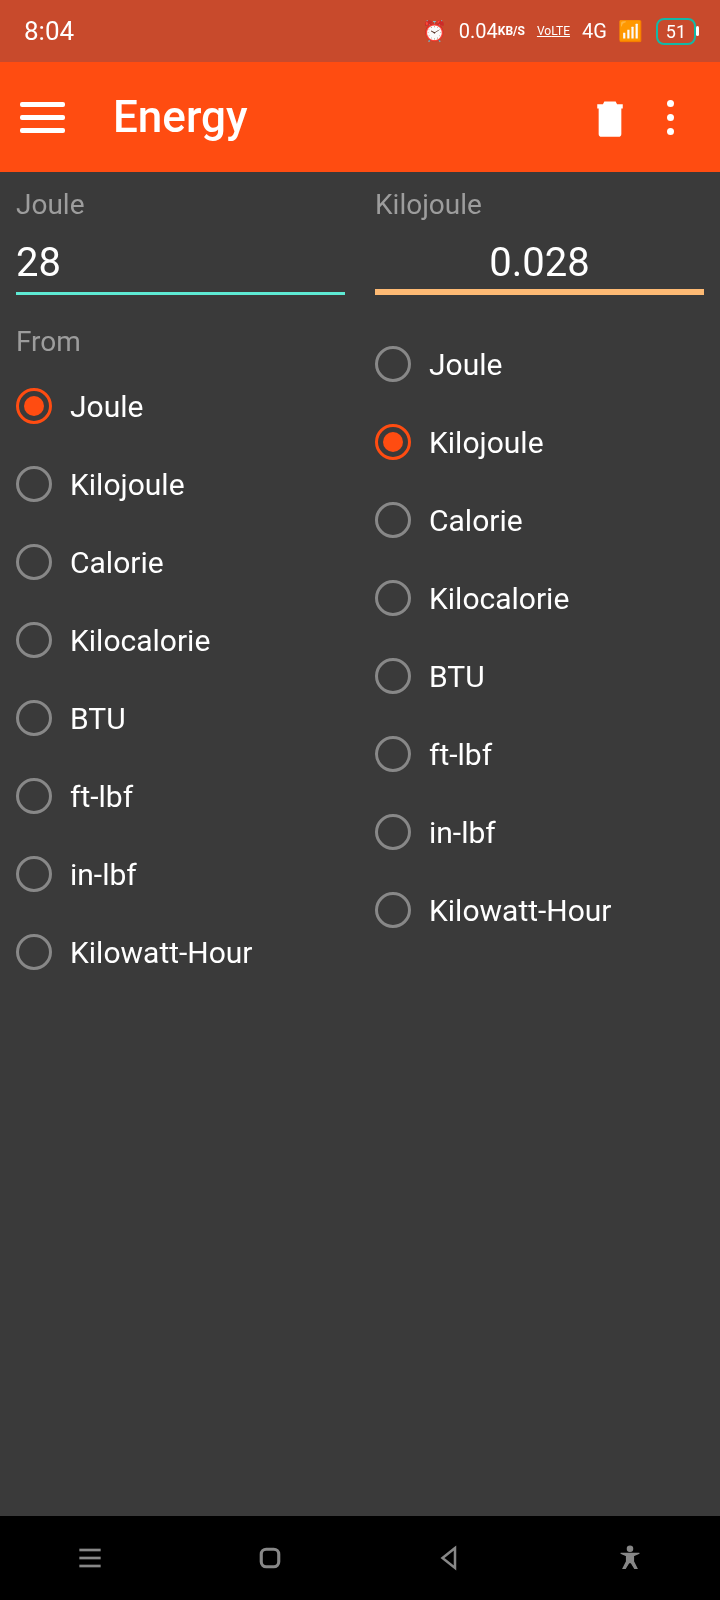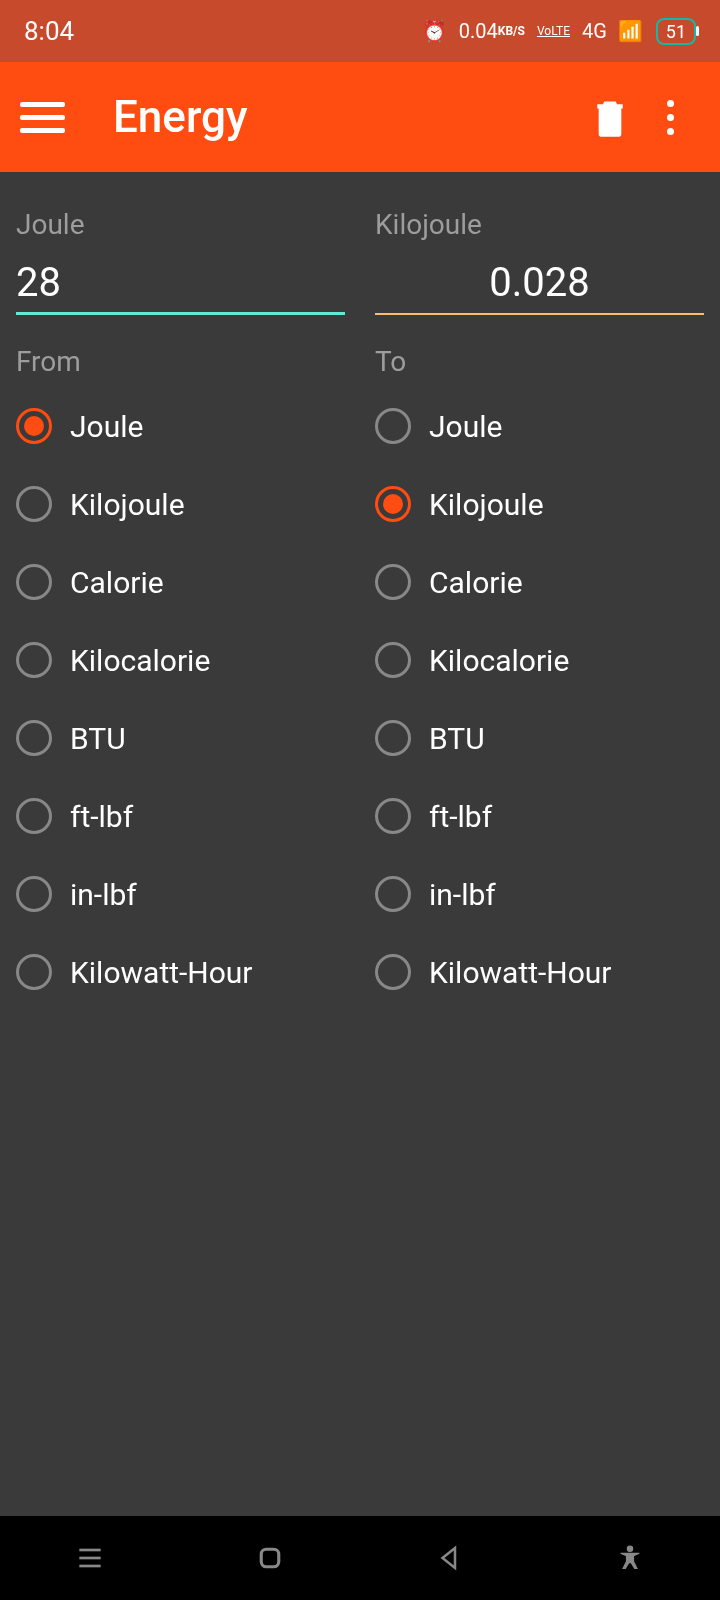--- a/index.html
+++ b/index.html
@@ -11,24 +11,24 @@
   .status-chip small{font-size:12px;font-weight:bold;}
   .batt { border:2px solid #14b8a6; border-radius:8px; padding:1px 8px; font-size:18px; position:relative;}
   .batt::after{content:""; position:absolute; right:-5px; top:6px; width:3px; height:10px; background:#fff; border-radius:2px;}
   .appbar { height:110px; background:#ff4c11; color:#fff; display:flex; align-items:center; padding:0 20px; }
   .hamburger{ width:45px; display:flex; flex-direction:column; gap:8px; margin-right:48px; cursor:pointer;}
   .hamburger span{height:5px; background:#fff; border-radius:2px;}
   .title{ font-size:44px; font-weight:500; flex:1;}
   .trash, .more{ width:60px; display:flex; align-items:center; justify-content:center; cursor:pointer;}
   .more{ flex-direction:column; gap:7px;}
   .more span{width:7px; height:7px; background:#fff; border-radius:50%;}
-  .content{ flex:1; background:#3a3a3a; padding:36px 16px 0 16px; display:flex; gap:30px;}
+  .content{ flex:1; background:#3a3a3a; padding:16px 16px 0 16px; display:flex; gap:30px;}
   .col{ flex:1; display:flex; flex-direction:column;}
   .unit-label{ color:#9d9d9d; font-size:28px; margin-bottom:18px;}
-  .value-row{ font-size:40px; color:#fff; border-bottom:2px solid #fdba74; padding-bottom:6px; margin-bottom:30px; height:56px;}
+  .value-row{ font-size:40px; color:#fff; border-bottom:6px solid #fdba74; padding-bottom:6px; margin-bottom:30px; height:56px;}
   .value-row.active{ border-bottom:3px solid #5eead4; }
   .value-row.right{ text-align:center;}
   .section-label{ color:#9d9d9d; font-size:28px; margin-bottom:9px;}
   .radio-item{ display:flex; align-items:center; gap:18px; height:78px; cursor:pointer;}
   .radio-outer{ width:36px; height:36px; border:3px solid #888; border-radius:50%; display:flex; align-items:center; justify-content:center; flex-shrink:0;}
   .radio-item.selected .radio-outer{ border-color:#ff4c11;}
   .radio-inner{ width:20px; height:20px; border-radius:50%; background:transparent;}
   .radio-item.selected .radio-inner{ background:#ff4c11;}
   .radio-label{ color:#fff; font-size:30px;}
   .navbar{ height:84px; background:#000; display:flex; align-items:center; justify-content:space-around;}
@@ -128,21 +128,20 @@
             <div class="radio-outer">
               <div class="radio-inner"></div>
             </div>
             <div class="radio-label">Kilowatt-Hour</div>
           </div>
         </div>
     </div>
     <div class="col">
       <div class="unit-label">Kilojoule</div>
       <div class="value-row right">0.028</div>
-      <div class="section-label">To</div>
       <div id="to-list">
           <div class="radio-item">
             <div class="radio-outer">
               <div class="radio-inner"></div>
             </div>
             <div class="radio-label">Joule</div>
           </div>
           <div class="radio-item selected">
             <div class="radio-outer">
               <div class="radio-inner"></div>

